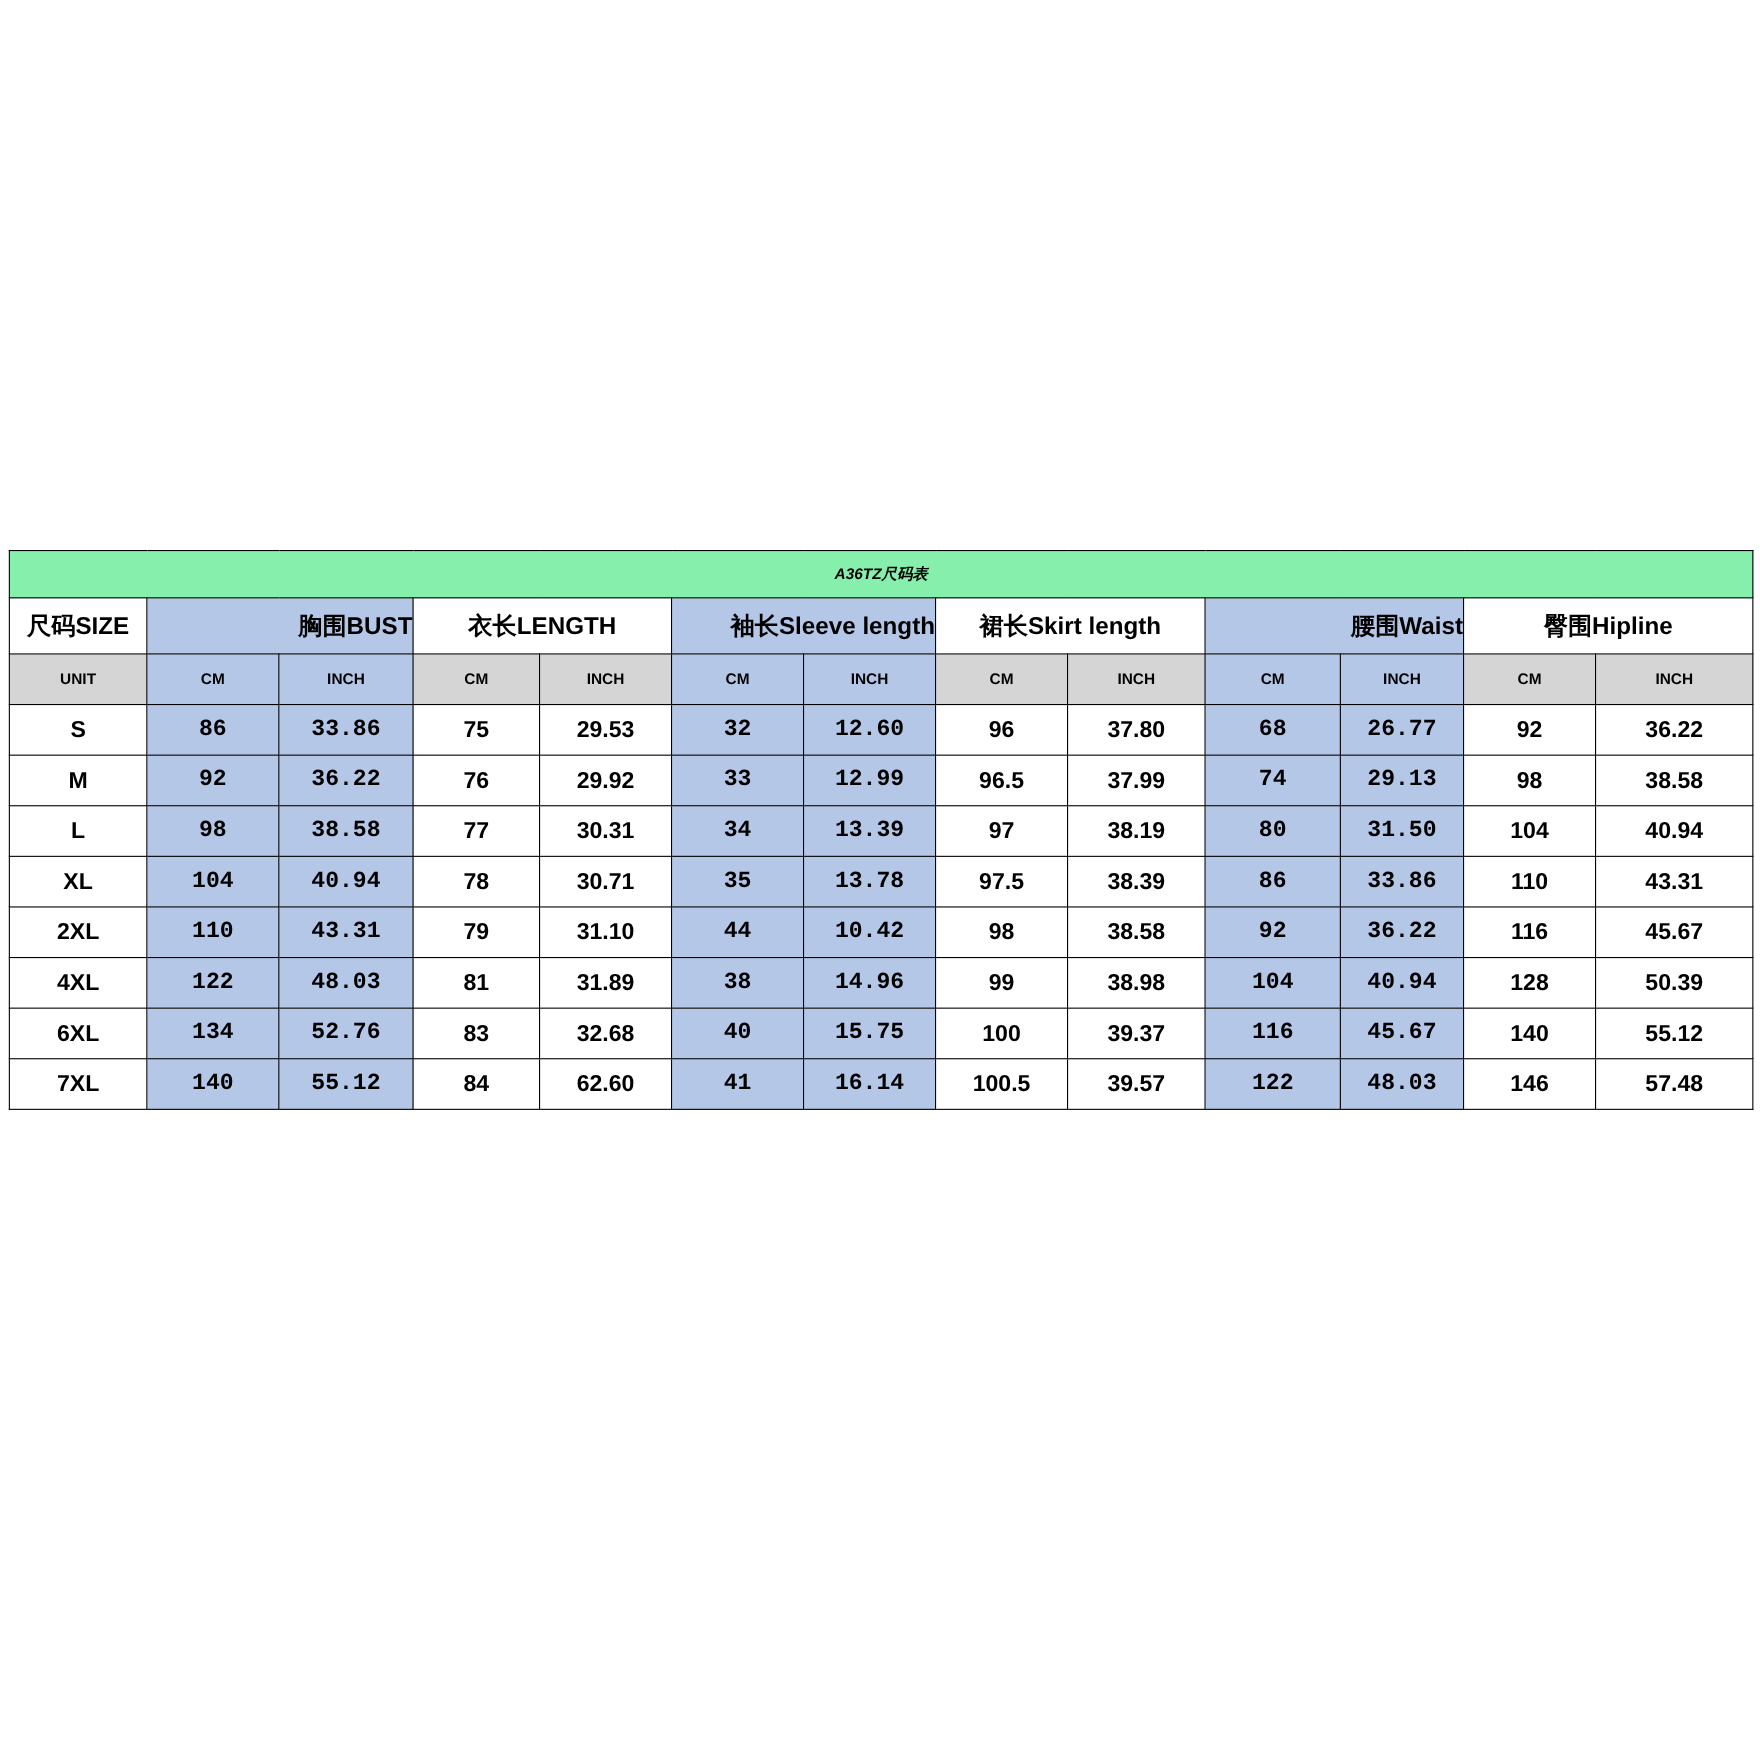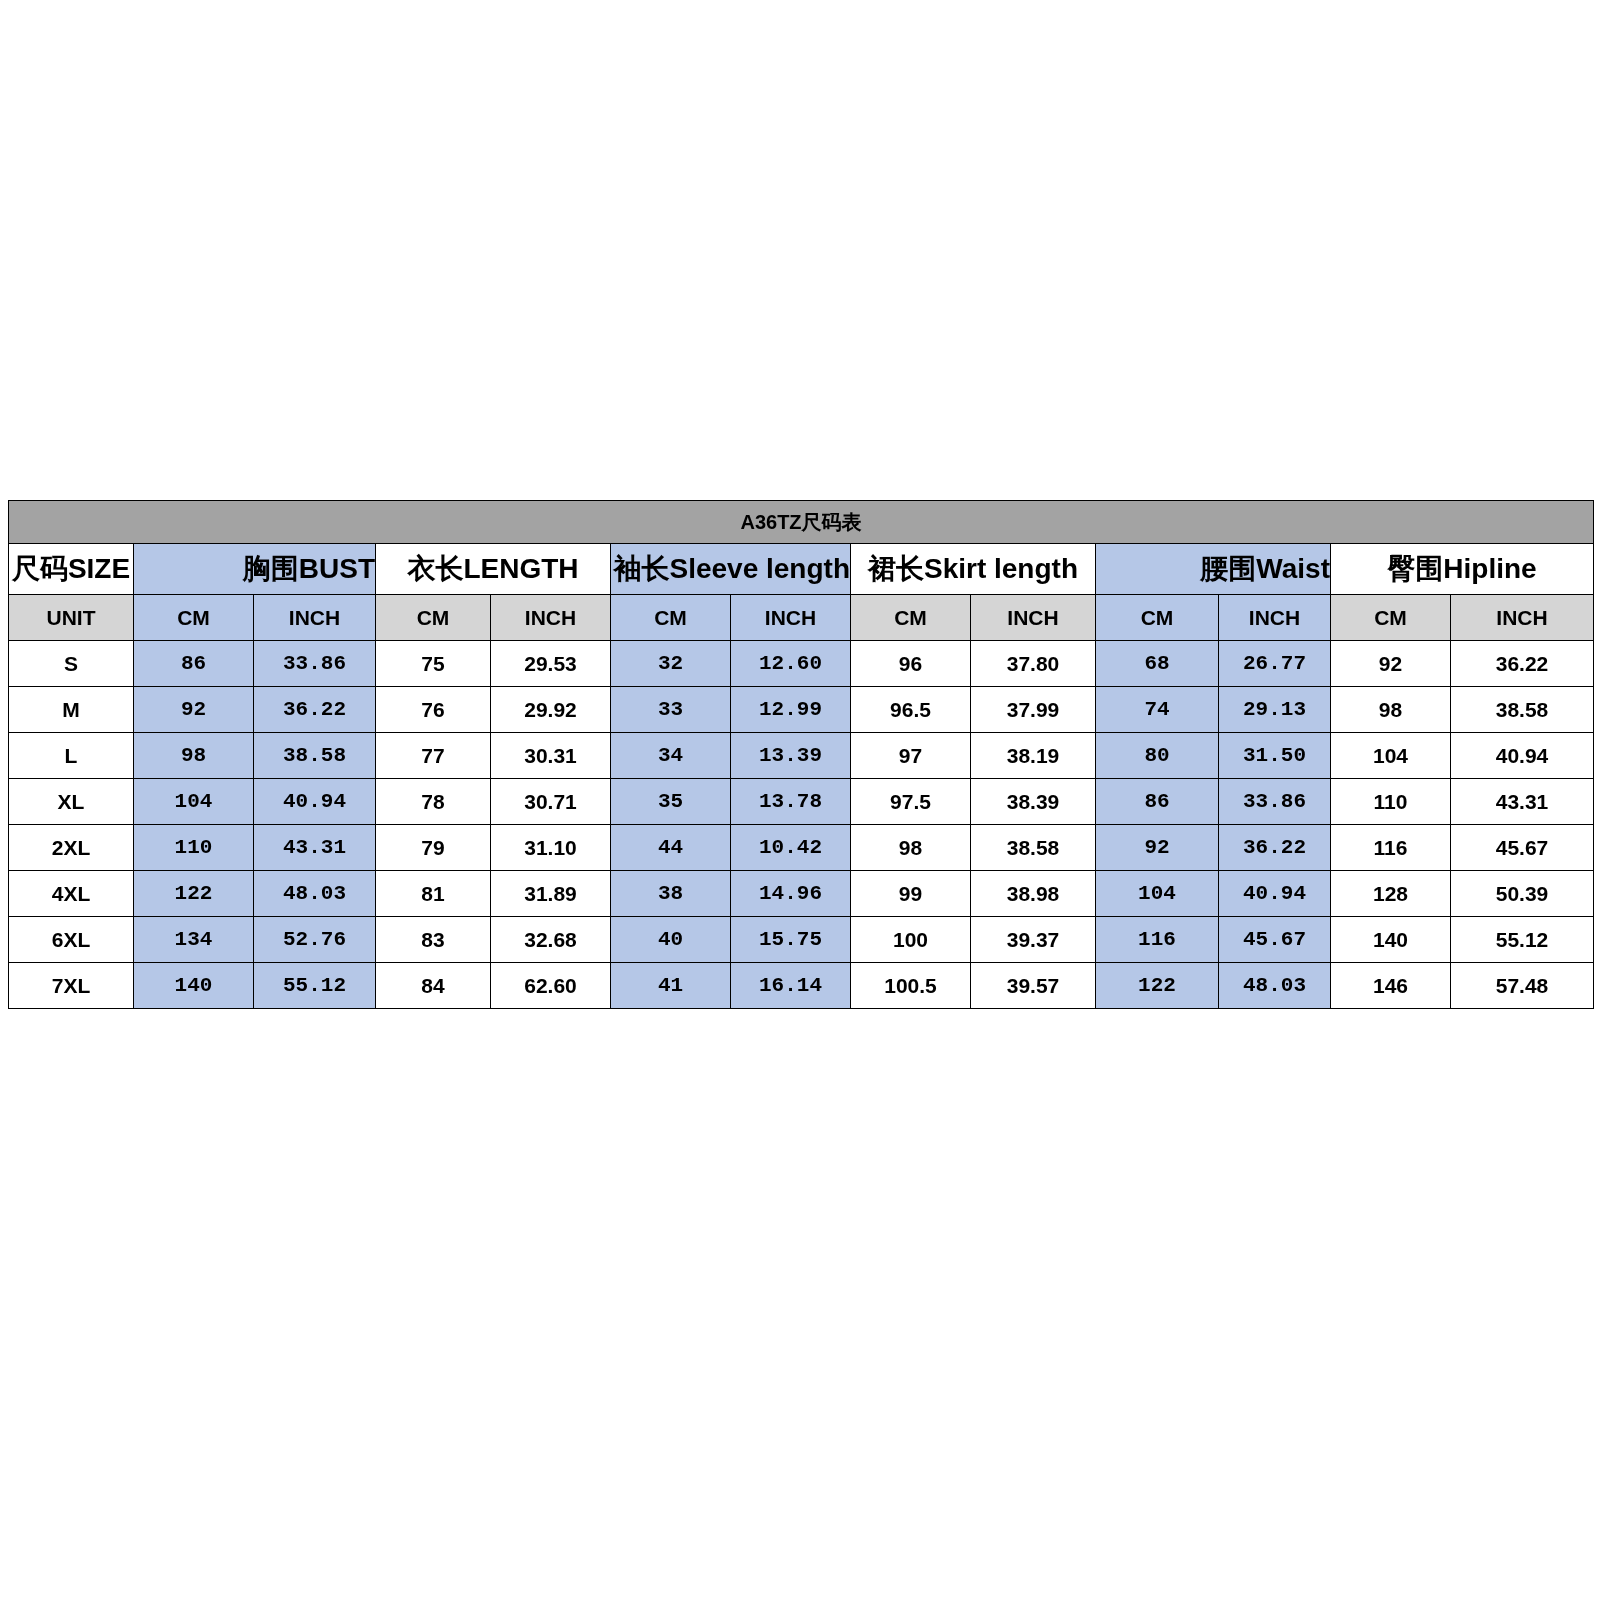--- a/index.html
+++ b/index.html
@@ -35,40 +35,41 @@
     vertical-align: middle;
     font-weight: bold;
     color: #000000;
     padding: 0;
     line-height: 1.1;
   }
 
   
   td.title-cell {
     height: 42px;
-    font-size: 20px;
+    font-size: 14px;
     font-weight: bold;
-    background: #a3a3a3;
+    background: #86efac;
+    font-style: italic;
   }
 
   
   td.group-cell {
     height: 50px;
-    font-size: 28px;
+    font-size: 22px;
     background: #ffffff;
   }
   td.group-cell.blue {
     background: #b5c7e7;
     text-align: right;
   }
 
   
   td.unit-cell {
     height: 45px;
-    font-size: 21px;
+    font-size: 14px;
     background: #d5d5d5;
   }
   td.unit-cell.blue {
     background: #b5c7e7;
   }
 
   
   td.data-cell {
     height: 45px;
     font-size: 21px;

